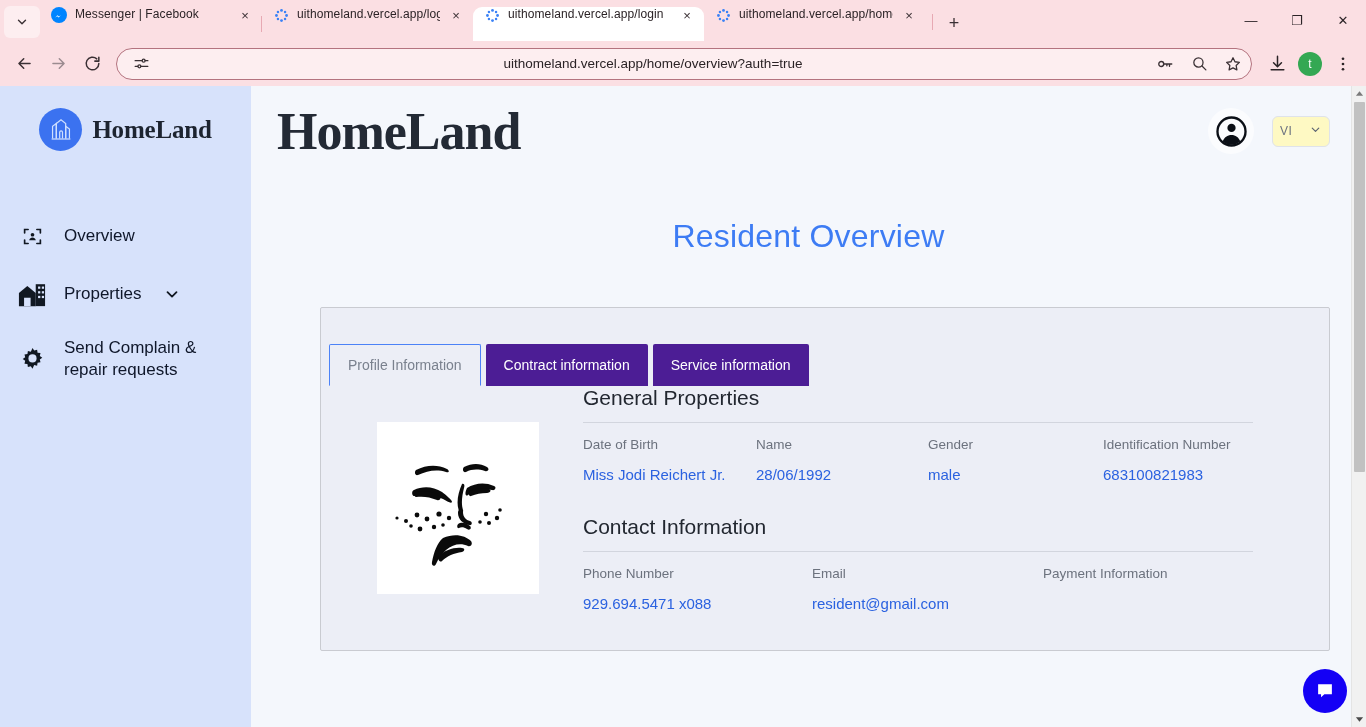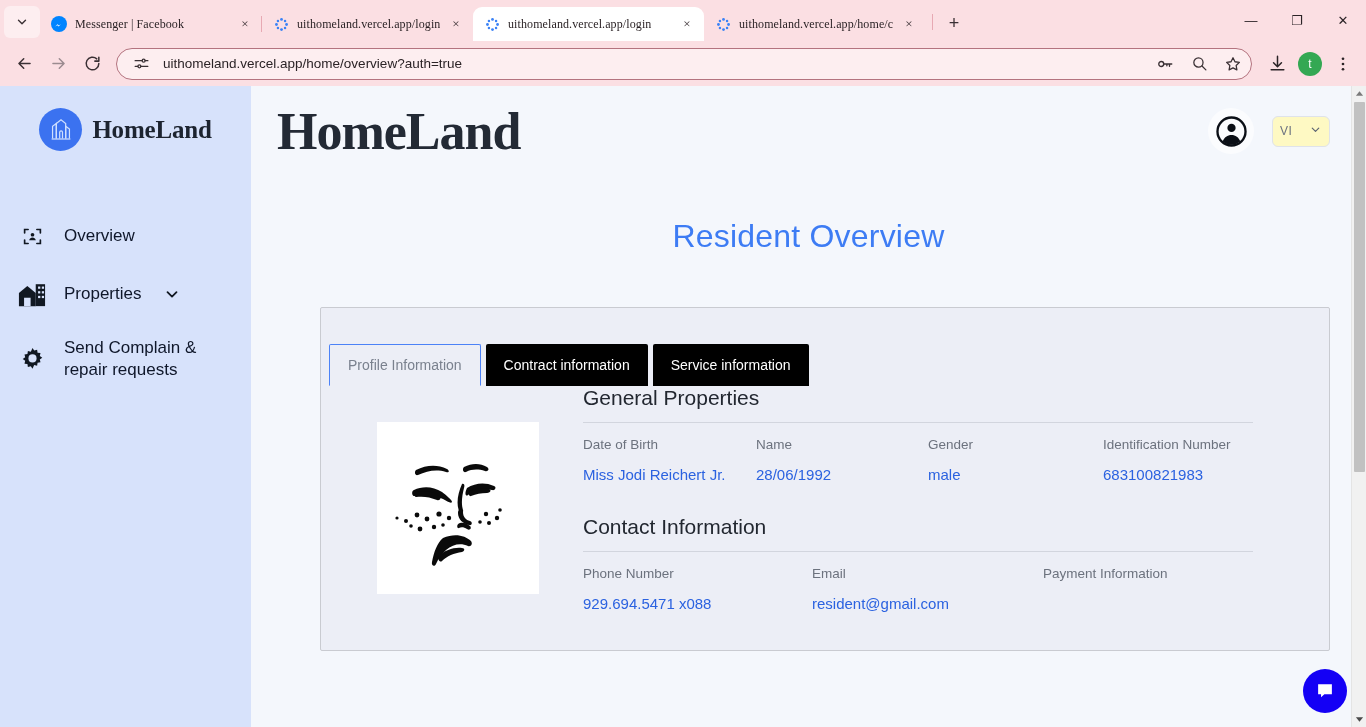--- a/index.html
+++ b/index.html
@@ -28,31 +28,30 @@
     background: #fdeef0;
     display: flex; align-items: center; justify-content: center;
     flex: 0 0 auto;
     cursor: pointer;
   }
   .tabsearch svg { width: 14px; height: 14px; }
 
   .tab {
     height: 34px;
     display: flex;
-    align-items: center;
+    align-items: flex-start;
     gap: 8px;
     padding: 0 9px 0 11px;
     border-radius: 9px 9px 0 0;
     position: relative;
     font-size: 12px;
     color: #2b2326;
     max-width: 240px;
     min-width: 120px;
     cursor: pointer;
-    font-family: Liberation Serif, serif;
   }
   .tab.active { background: #ffffff; }
   .tab .favicon { width: 16px; height: 16px; flex: 0 0 16px; display:flex; align-items:center; justify-content:center;}
   .tab .title {
     flex: 1 1 auto;
     white-space: nowrap;
     overflow: hidden;
     text-overflow: clip;
     font-size: 12px;
     letter-spacing: 0.1px;
@@ -89,20 +88,21 @@
     color: #2b2326; font-size: 13px;
     cursor: pointer;
   }
 
   .toolbar {
     height: 45px;
     background: #fbdfe3;
     display: flex; align-items: center;
     padding: 0 8px;
     gap: 2px;
+    text-align: center;
   }
   .navbtn {
     width: 32px; height: 32px;
     border-radius: 50%;
     display: flex; align-items: center; justify-content: center;
     color: #3a3034;
     cursor: pointer;
     flex: 0 0 auto;
   }
   .omnibox {
@@ -270,21 +270,21 @@
     margin-top: 28px;
   }
   .ctab.active {
     background: #eceef6;
     color: #7a818e;
     border: 1px solid #4c82f7;
     border-bottom: 1px solid #eceef6;
     position: relative; z-index: 2;
   }
   .ctab.idle {
-    background: #000000;
+    background: #4c1d95;
     color: #ffffff;
   }
 
   .cardbody {
     display: flex;
     padding: 28px 32px 34px 56px;
     gap: 44px;
   }
   .photo {
     width: 162px; height: 172px;

